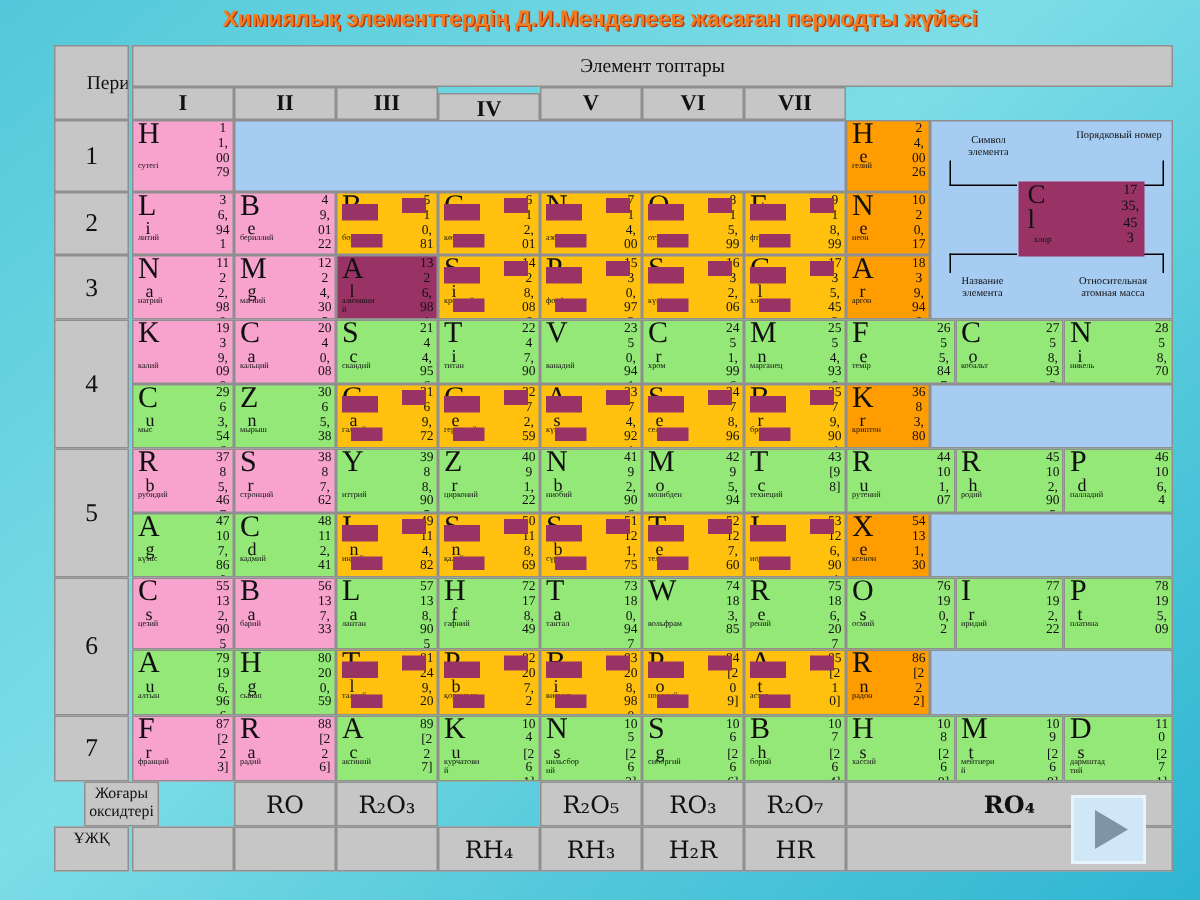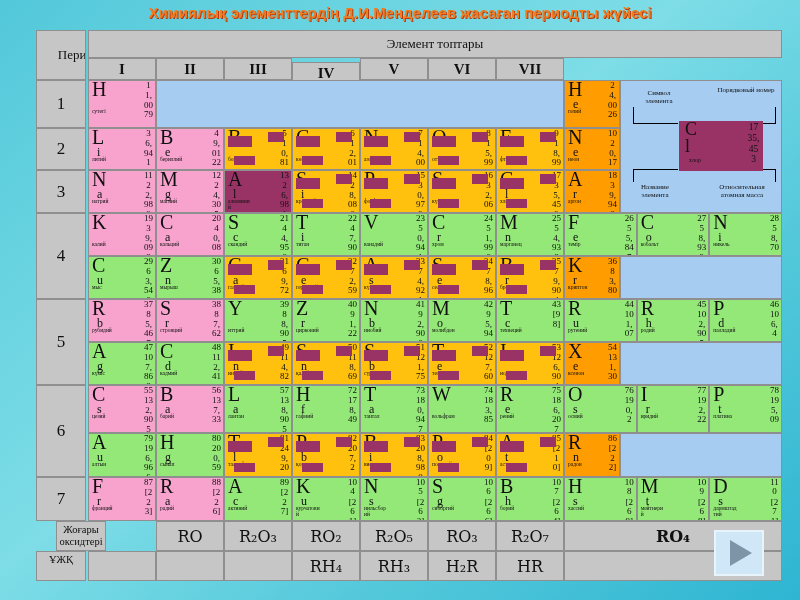--- a/index.html
+++ b/index.html
@@ -655,21 +655,20 @@
         <div class="ename">мейтнерий</div>
       </div>
       <div class="cell t-green" style="left: 673.34px; top: 447px; width: 72.67px; height: 44px;">
         <span class="sym">D</span>
         <span class="sym2">s</span>
         <div class="numcol"><span>110</span><span class="mass">[271]</span></div>
         <div class="ename">дармштадтий</div>
       </div>
       <div class="cell t-gray formula" style="left: 120px; top: 491px; width: 68px; height: 30px;">RO</div>
       <div class="cell t-gray formula" style="left: 188px; top: 491px; width: 68px; height: 30px;">R₂O₃</div>
-      <div class="cell t-gray formula" style="left: 256px; top: 491px; width: 68px; height: 30px;">RO₂</div>
       <div class="cell t-gray formula" style="left: 324px; top: 491px; width: 68px; height: 30px;">R₂O₅</div>
       <div class="cell t-gray formula" style="left: 392px; top: 491px; width: 68px; height: 30px;">RO₃</div>
       <div class="cell t-gray formula" style="left: 460px; top: 491px; width: 68px; height: 30px;">R₂O₇</div>
       <div class="cell t-gray formula" style="left: 528px; top: 491px; width: 218px; height: 30px; font-weight: bold;">RO₄</div>
       <div class="cell t-gray formula" style="left: 52px; top: 521px; width: 68px; height: 30px;"></div>
       <div class="cell t-gray formula" style="left: 120px; top: 521px; width: 68px; height: 30px;"></div>
       <div class="cell t-gray formula" style="left: 188px; top: 521px; width: 68px; height: 30px;"></div>
       <div class="cell t-gray formula" style="left: 256px; top: 521px; width: 68px; height: 30px;">RH₄</div>
       <div class="cell t-gray formula" style="left: 324px; top: 521px; width: 68px; height: 30px;">RH₃</div>
       <div class="cell t-gray formula" style="left: 392px; top: 521px; width: 68px; height: 30px;">H₂R</div>

